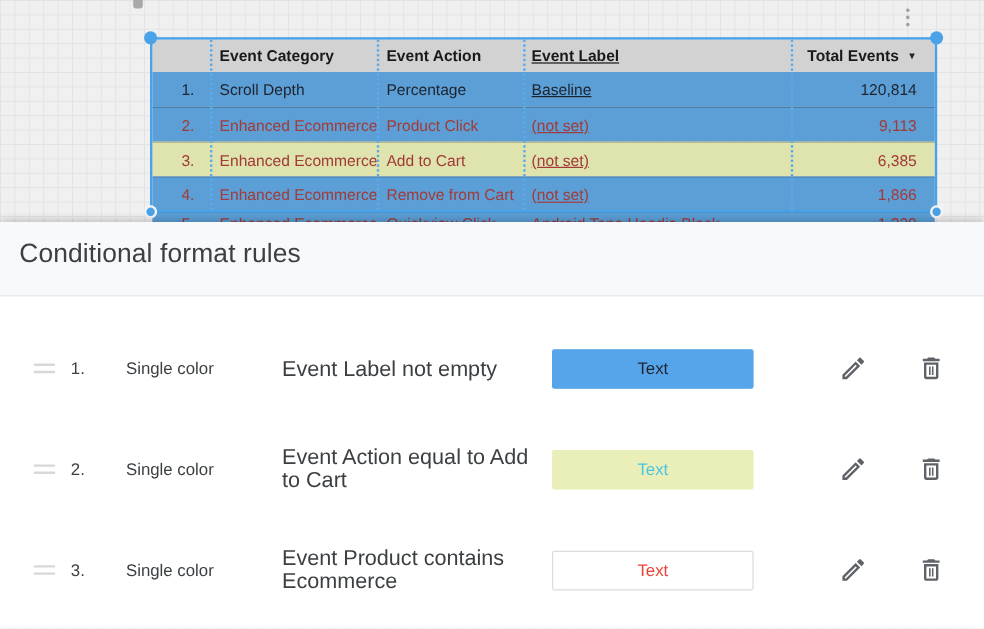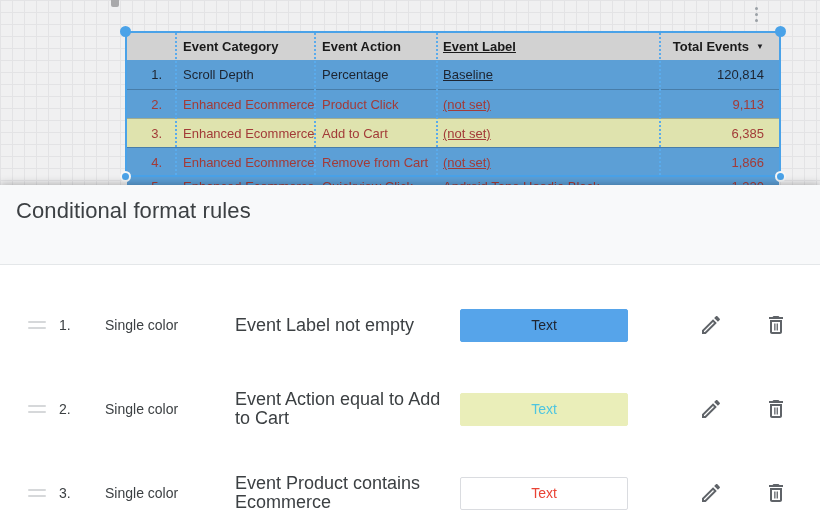--- a/index.html
+++ b/index.html
@@ -65,21 +65,21 @@
   .sel-handle.tr { right:-7px; top:-7px; }
   .sel-handle.bl { left:-7px; bottom:-7px; border:2px solid #f4f6f7; }
   .sel-handle.br { right:-7px; bottom:-7px; border:2px solid #f4f6f7; }
 
   
   .panel {
     position:absolute; left:0; top:185px; width:820px; height:339px;
     background:#fff; box-shadow:0 -1px 8px rgba(0,0,0,0.28);
   }
   .panel-header {
-    height:80px; background:#f8f9fa; border-bottom:1px solid #e4e7e9;
+    height:62px; background:#f8f9fa; border-bottom:1px solid #e4e7e9;
     padding:13px 0 0 16px;
   }
   .panel-title { font-size:22px; color:#3c4043; letter-spacing:0.1px; }
   .rules { padding-top:18px; }
   .rule-row { display:flex; align-items:center; height:84px; }
   .rule-drag { margin-left:28px; width:20px; display:flex; flex-direction:column; gap:4px; cursor:grab; }
   .rule-drag i { display:block; width:18px; height:2px; background:#d6d8da; border-radius:1px; }
   .rule-idx  { margin-left:11px; width:29px; font-size:14px; color:#3c4043; }
   .rule-type { margin-left:17px; width:112px; font-size:14px; color:#3c4043; }
   .rule-cond { margin-left:18px; width:212px; font-size:18px; line-height:19px; color:#3c4043; }

